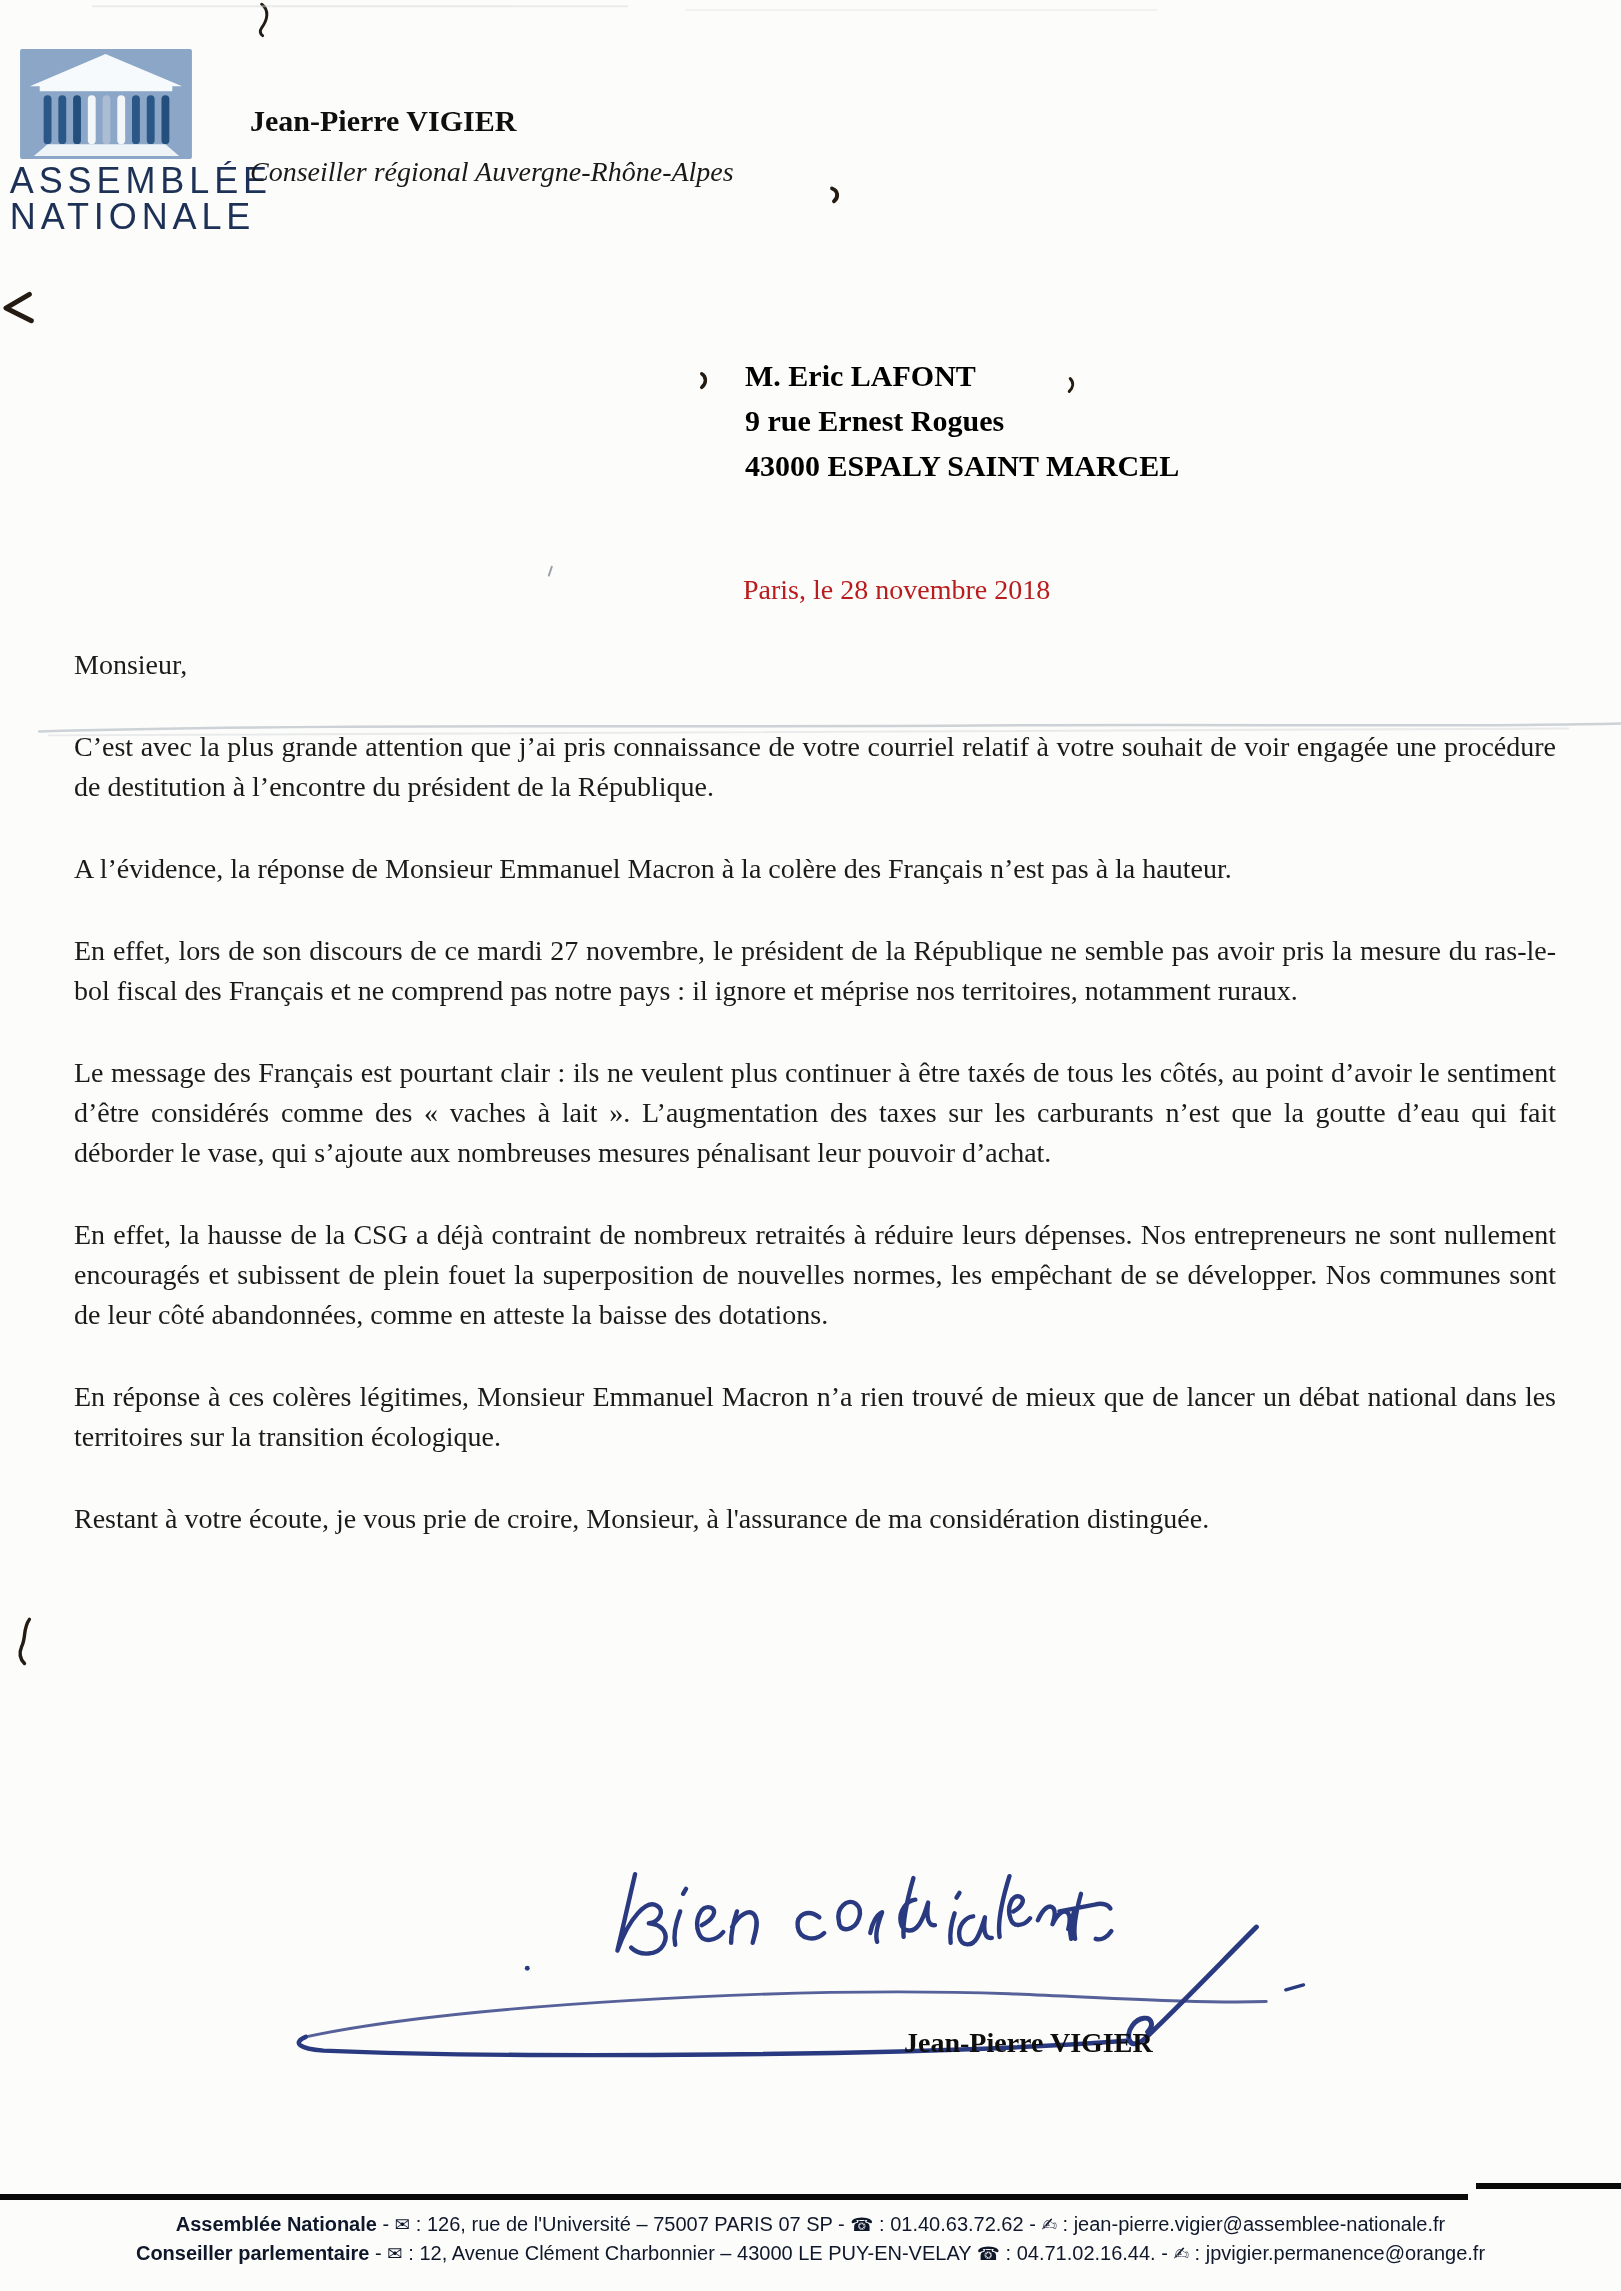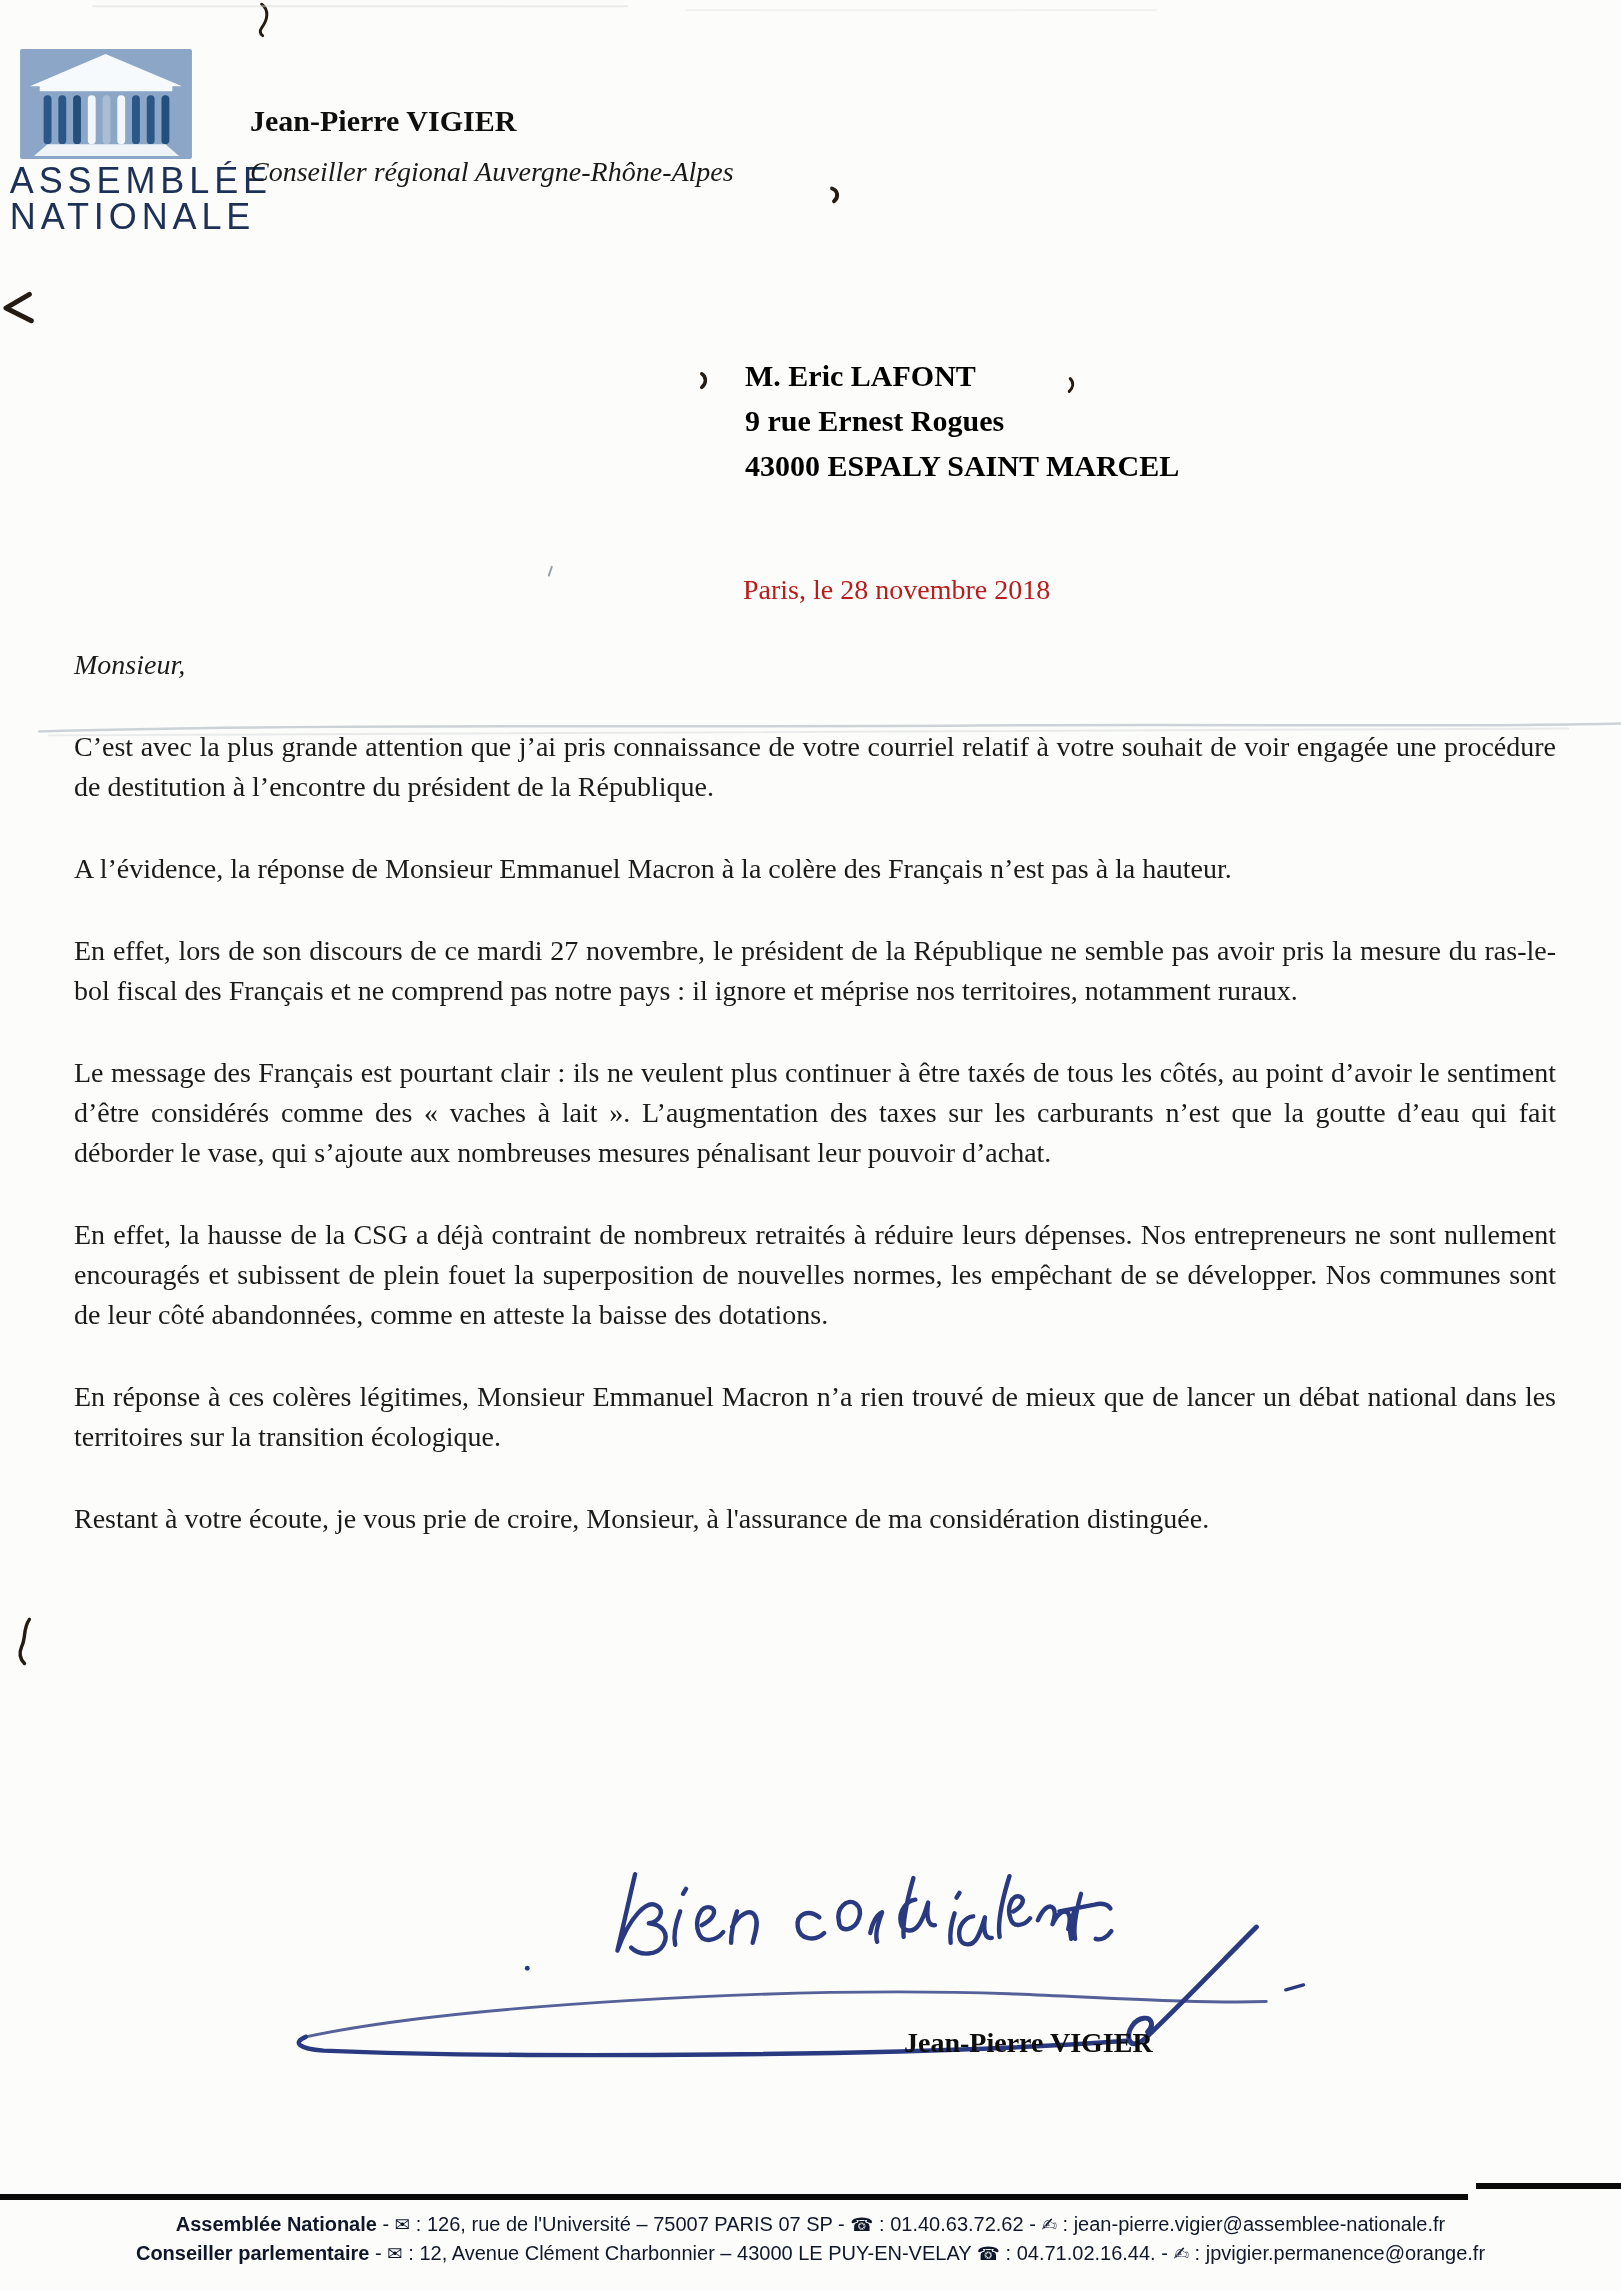--- a/index.html
+++ b/index.html
@@ -27,21 +27,21 @@
     position:absolute;left:1012px;top:165px;
     font-family:"Liberation Sans", sans-serif;color:#4f6b7d;
   }
   .republic-line1{font-size:24.5px;letter-spacing:4.9px;margin:0 0 11.8px 0;}
   .republic-line2{font-size:18.6px;letter-spacing:2px;margin:0;}
   
   .recipient{position:absolute;left:745px;top:353px;font-size:30px;font-weight:700;line-height:45px;color:#000000;}
   .date-line{position:absolute;left:743px;top:574px;font-size:28px;color:#b91c1c;}
   
   .body-col{position:absolute;left:74px;top:645px;width:1482px;}
-  .salutation{font-size:28px;line-height:40px;margin:0 0 49px 0;font-style:italic;}
+  .salutation{font-size:28px;line-height:40px;margin:0 0 49px 0;}
   .body-col p{font-size:28px;line-height:40px;margin:0 0 42px 0;text-align:justify;}
   .body-col p.last{margin-bottom:16px;}
   
   .signed-name{position:absolute;left:904px;top:2027px;font-size:28px;font-weight:700;color:#0e0e0e;}
   .sr-only{position:absolute;width:1px;height:1px;overflow:hidden;clip:rect(0 0 0 0);white-space:nowrap;}
   
   .footer-rule{position:absolute;left:0;top:2194px;width:1468px;height:5.9px;background:#0a0a0a;}
   .footer-rule2{position:absolute;left:1476px;top:2183px;width:145px;height:5.9px;background:#0a0a0a;}
   .footer{
     position:absolute;left:0;right:0;top:2210px;text-align:center;

